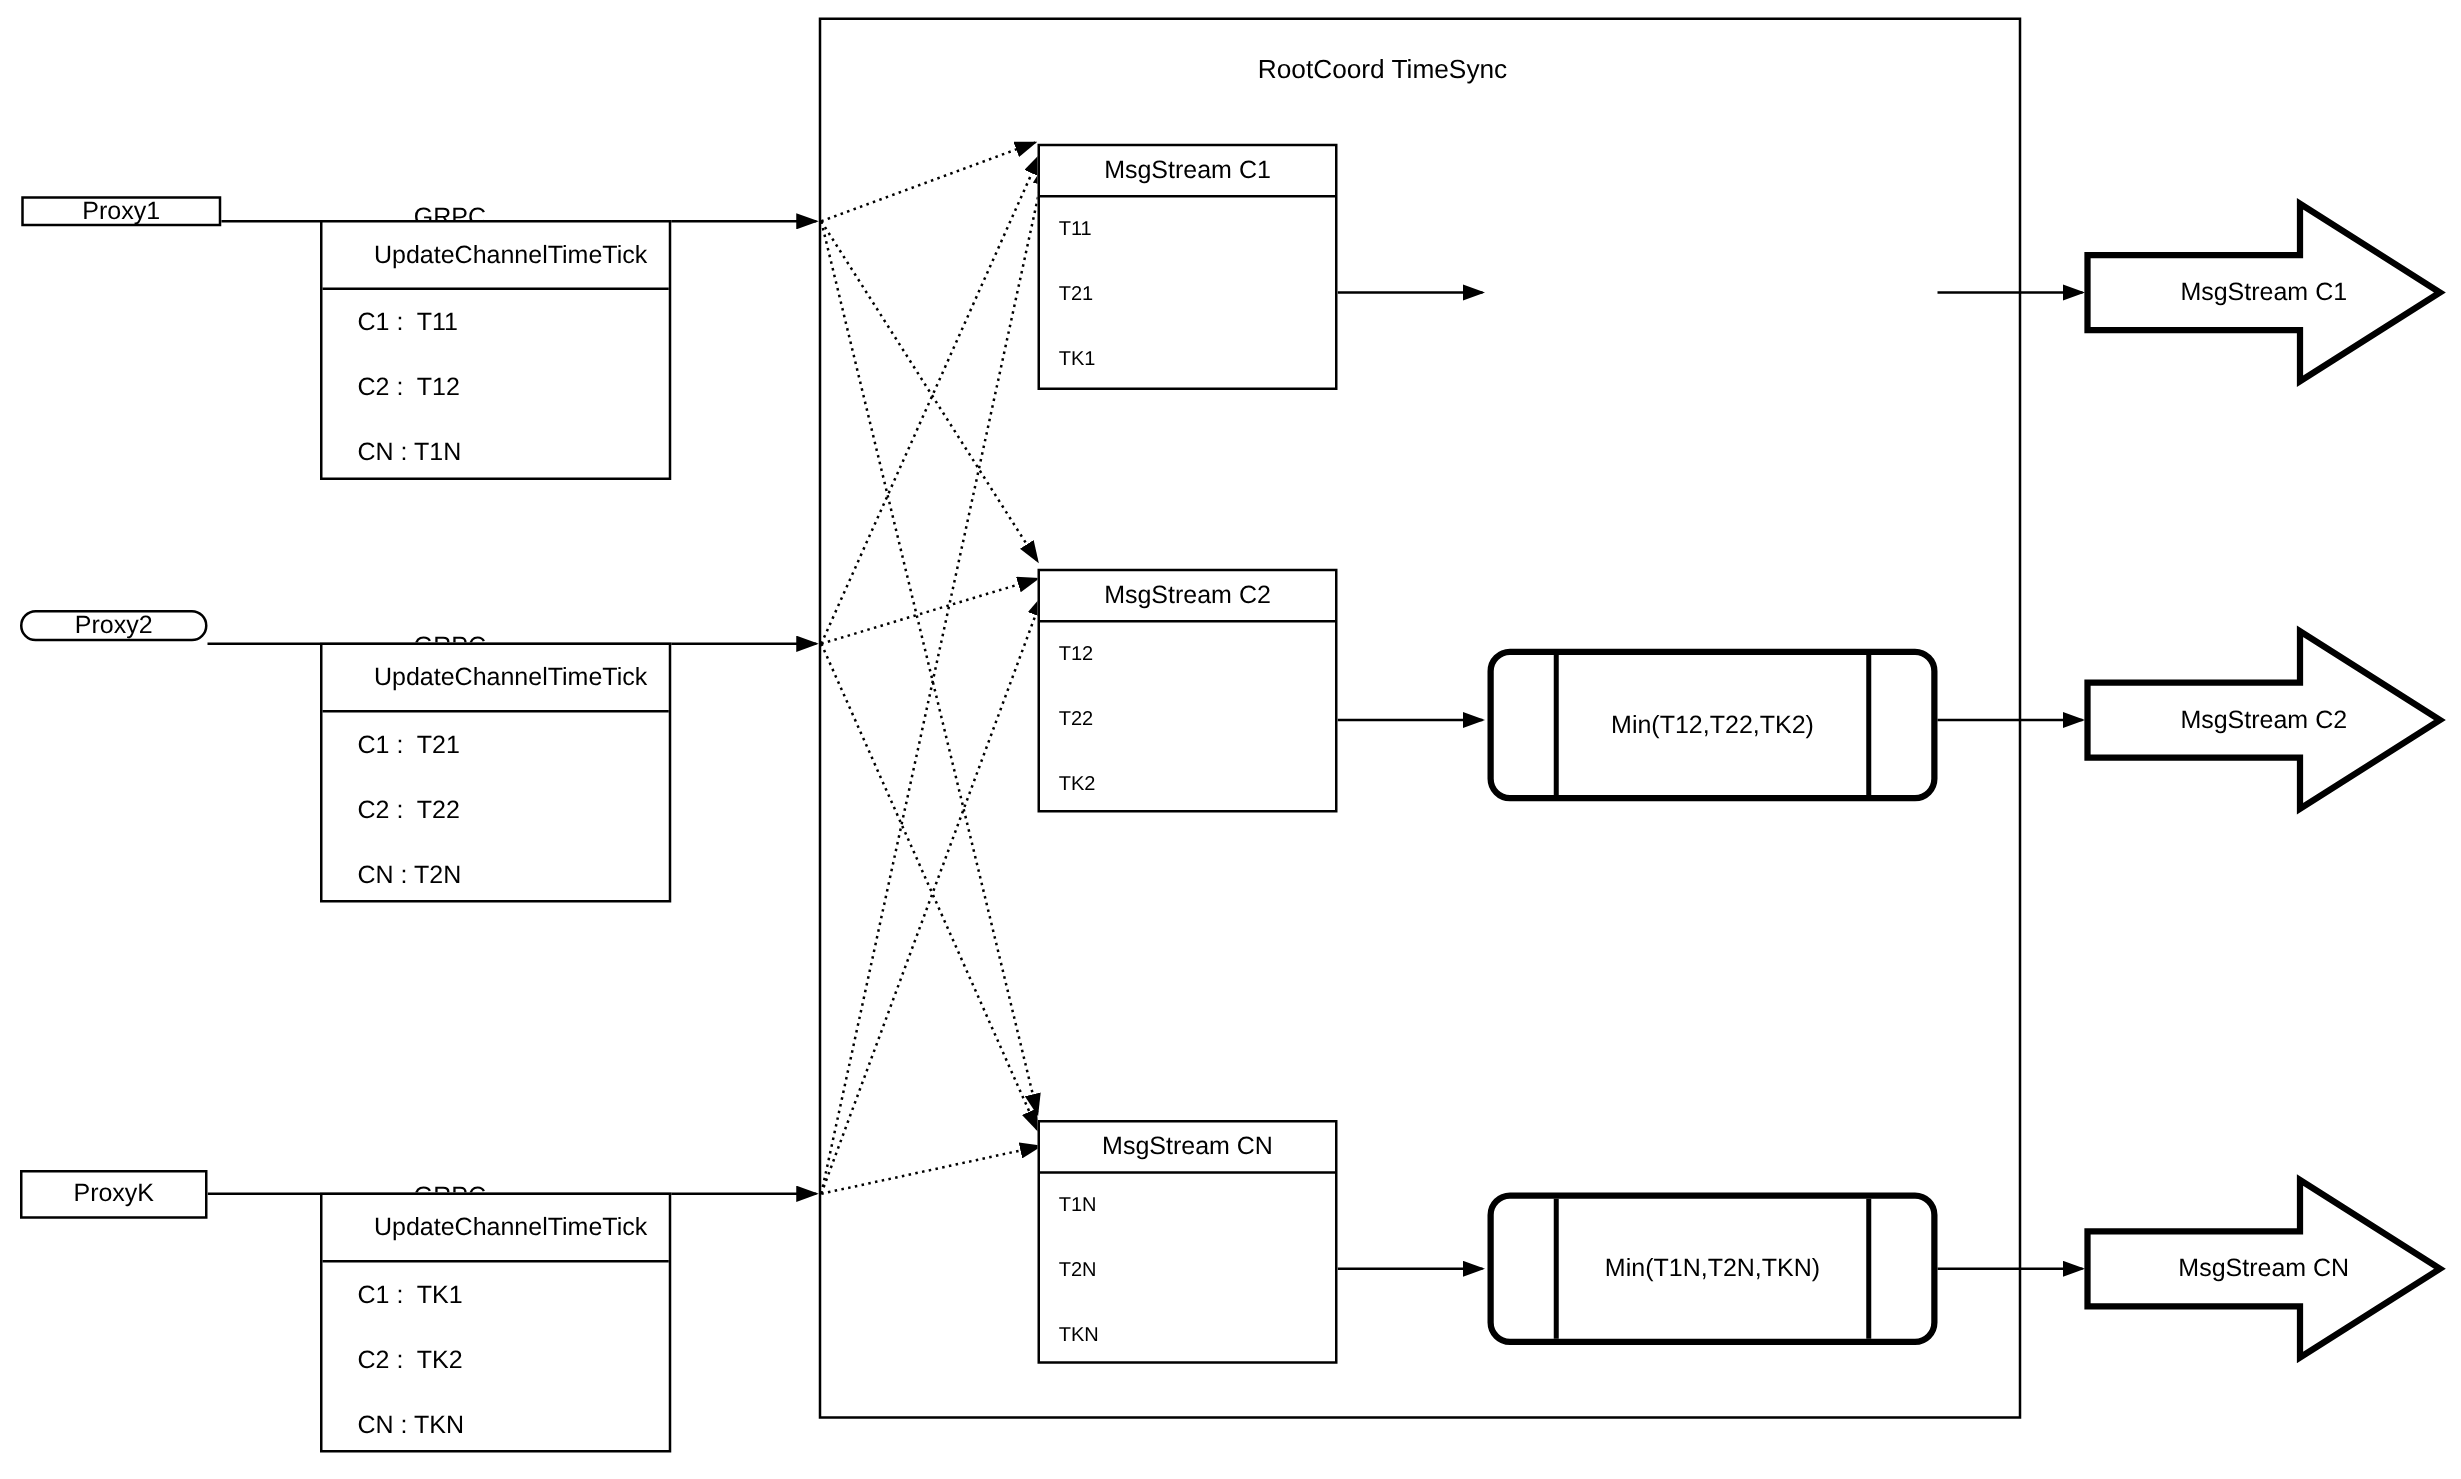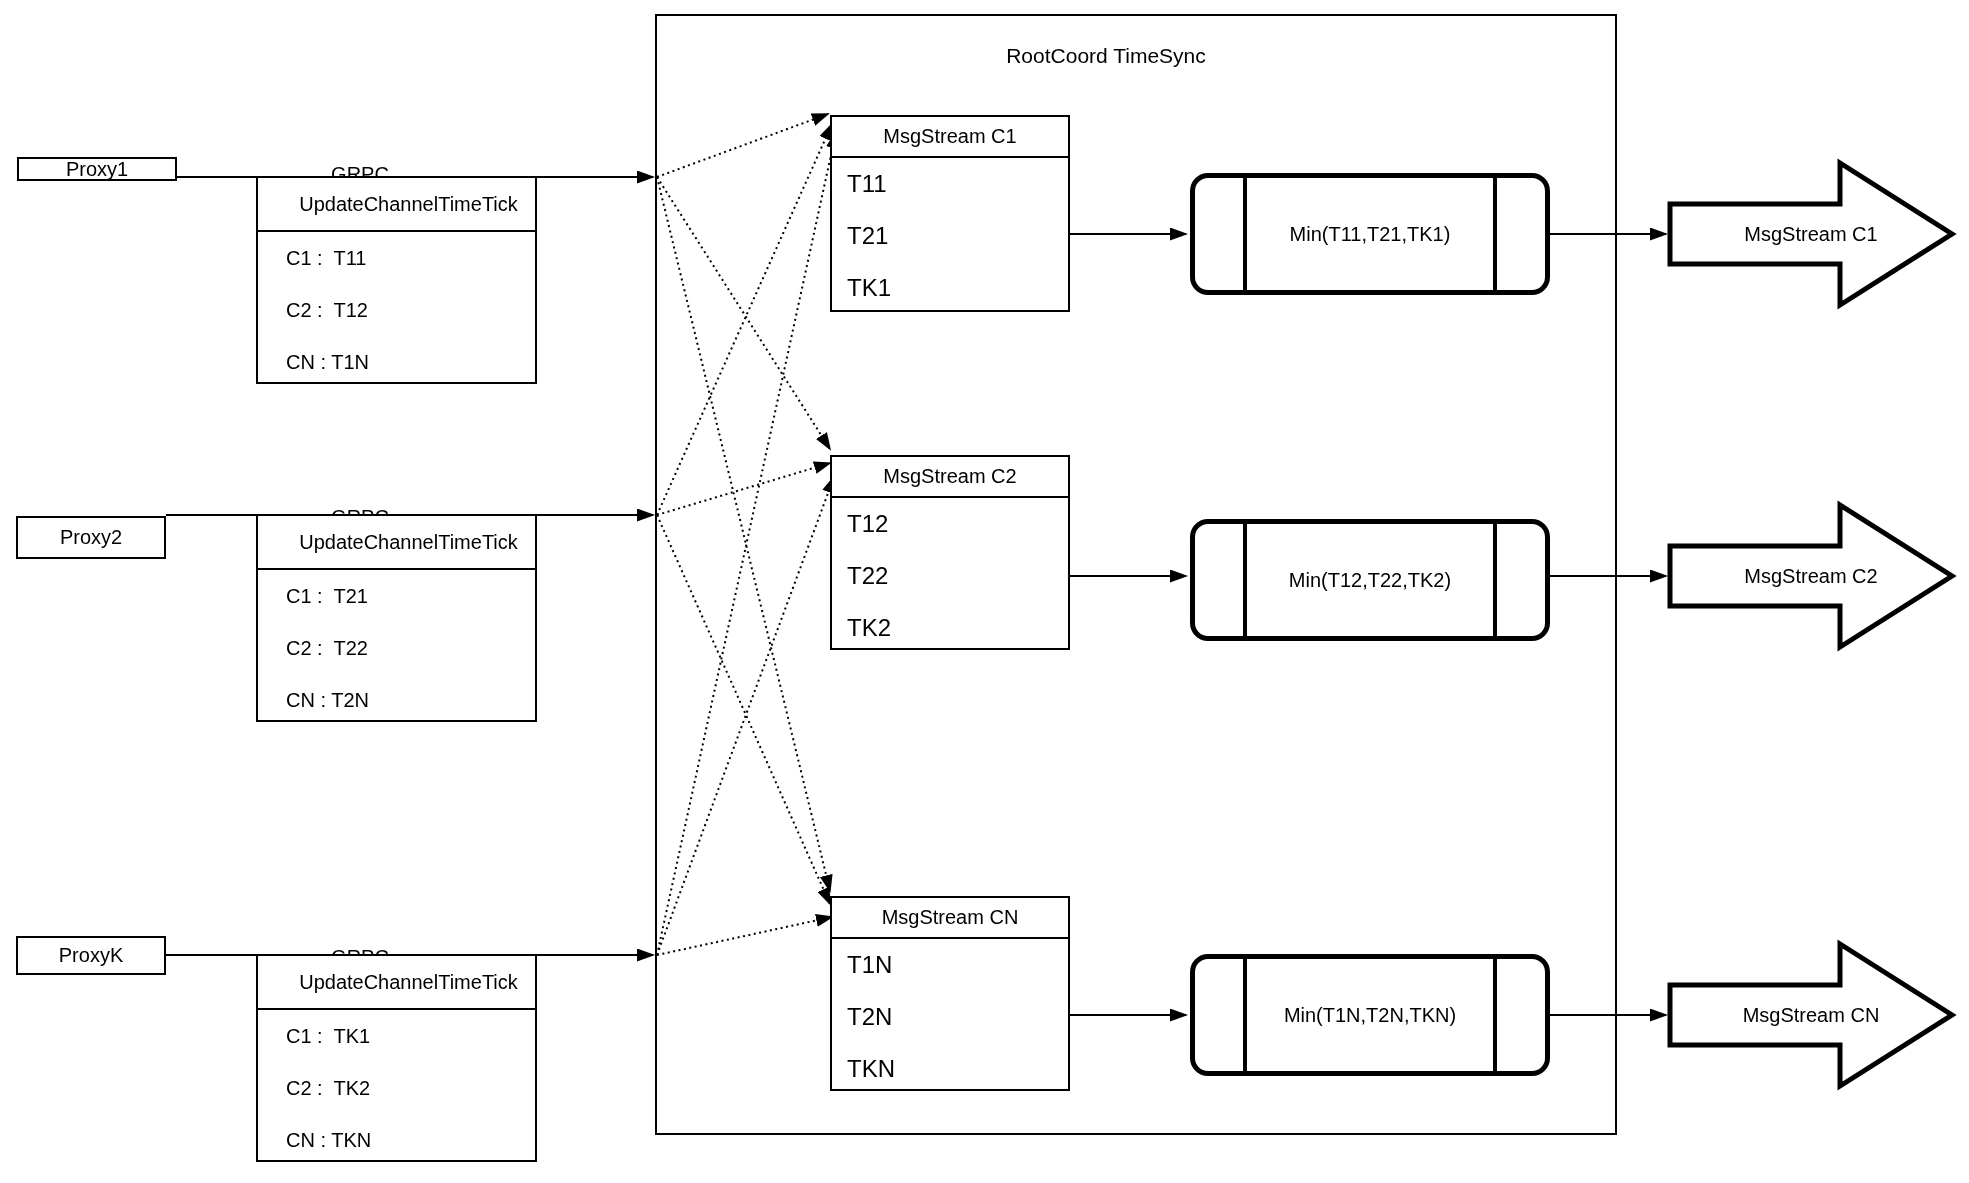--- a/index.html
+++ b/index.html
@@ -37,21 +37,21 @@
   .root-title{width:400px;height:26px;font-size:21px;text-align:center;}
 
   .ms-box{border:2px solid #000;background:#fff;}
   .ms-header{
     height:39px;border-bottom:2px solid #000;
     display:flex;align-items:center;justify-content:center;
     font-size:20px;
   }
   .ms-row{
     height:52px;display:flex;align-items:center;
-    padding-left:15px;font-size:24px;white-space:pre;
+    padding-left:15px;font-size:16px;white-space:pre;
   }
   .ms-row:first-of-type{margin-top:2px;}
 
   .min-pill{
     border:5px solid #000;border-radius:18px;background:#fff;
     display:flex;align-items:center;justify-content:center;
     font-size:20px;
   }
   .pill-divider{position:absolute;top:0;bottom:0;width:4px;background:#000;}
   .pill-divider.left{left:48px;}
@@ -116,29 +116,24 @@
     <div class="tt-row">CN : T1N</div>
   </div>
 
   <div class="abs ms-box" style="left:830px;top:115px;width:240px;height:197px;">
     <div class="ms-header">MsgStream C1</div>
     <div class="ms-row">T11</div>
     <div class="ms-row">T21</div>
     <div class="ms-row">TK1</div>
   </div>
 
-  <div class="abs min-pill" style="left:1190px;top:173px;width:360px;height:122px;">
-    <div class="pill-divider left"></div>
-    <div class="pill-divider right"></div>
-    <span class="min-text">Min(T11,T21,TK1)</span>
-  </div>
 
   <div class="abs arrow-label" style="left:1670px;top:221px;">MsgStream C1</div>
 
-  <div class="abs proxy-box" style="left:16px;top:516px;width:150px;height:43px;">
+  <div class="abs proxy-box" style="left:16px;top:488px;width:150px;height:25px;border-radius:15px;">
     <span>Proxy2</span>
   </div>
   <div class="abs grpc-label" style="left:250px;top:466px;">GRPC</div>
 
   <div class="abs tt-table" style="left:256px;top:514px;width:281px;height:208px;">
     <div class="tt-header">UpdateChannelTimeTick</div>
     <div class="tt-row">C1 :  T21</div>
     <div class="tt-row">C2 :  T22</div>
     <div class="tt-row">CN : T2N</div>
   </div>

